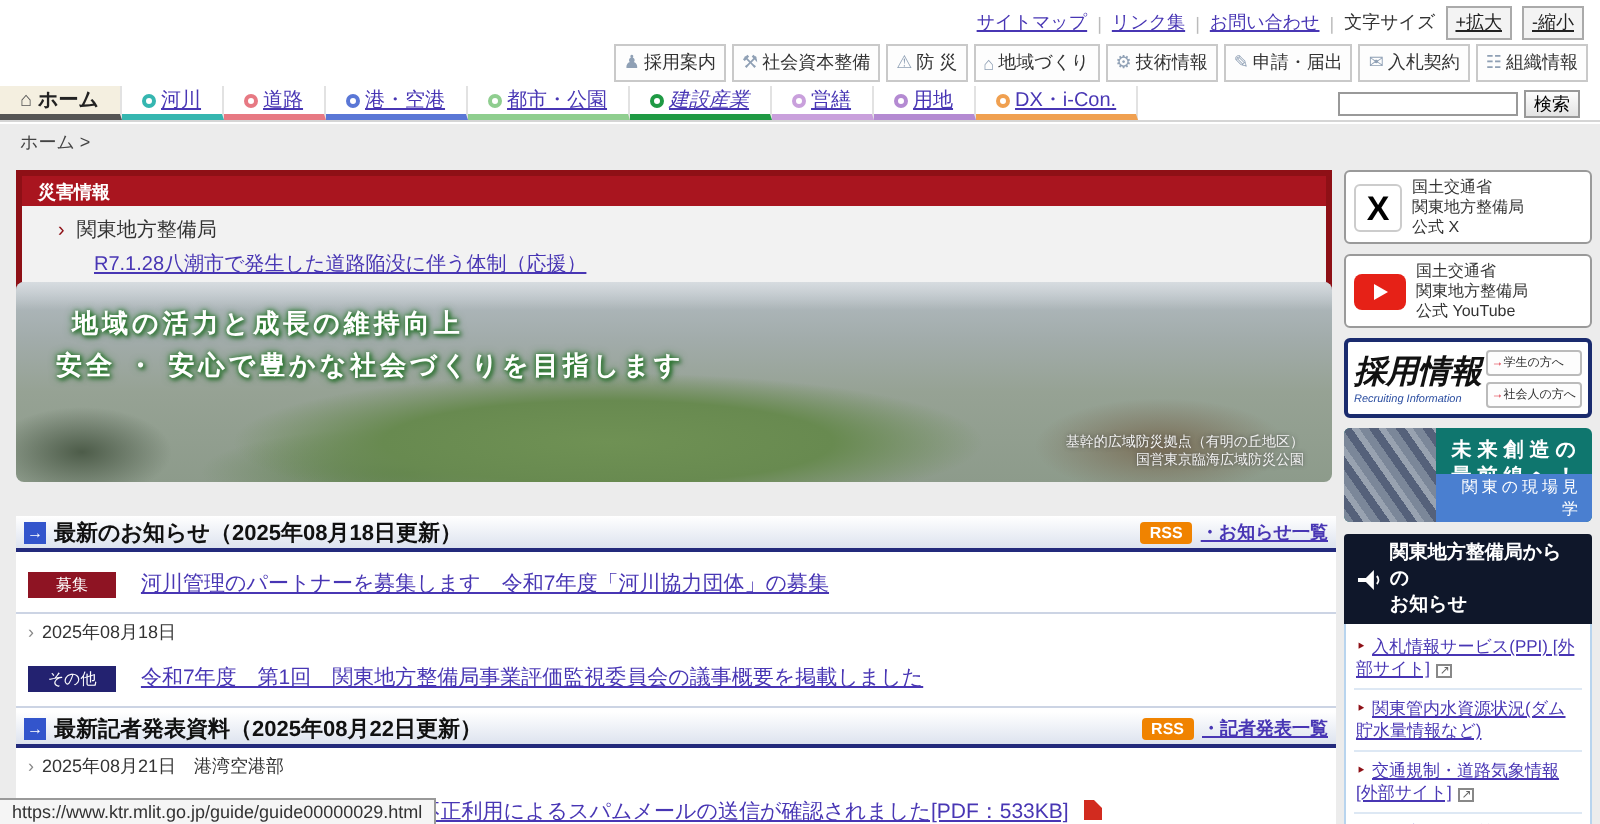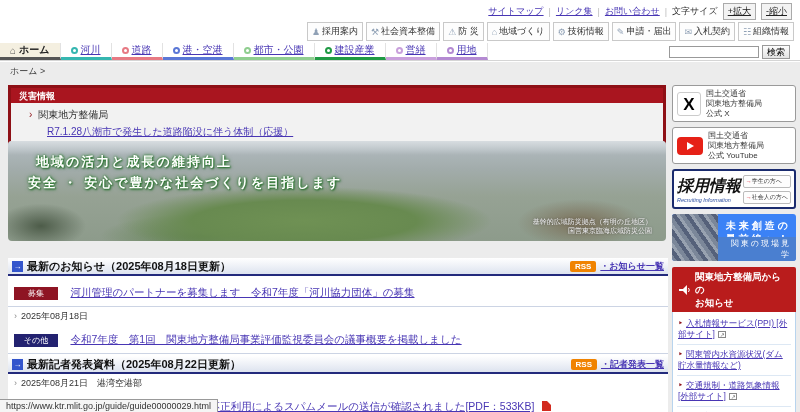--- a/index.html
+++ b/index.html
@@ -82,26 +82,26 @@
   .xlogo { width:24px; height:24px; border:1px solid #ccc; border-radius:3px; font-size:17px; font-weight:bold; color:#000; text-align:center; line-height:23px; }
   .ytlogo { width:26px; height:18px; background:#e62117; border-radius:4px; position:relative; flex:none; }
   .ytlogo::after { content:""; position:absolute; left:10px; top:5px; border-style:solid; border-width:4px 0 4px 7px; border-color:transparent transparent transparent #fff; }
   .sb-text { font-size:8px; color:#333; line-height:10px; }
   .recruit { border:2px solid #1a2b6e; border-radius:3px; background:#fff; height:40px; display:flex; align-items:center; padding:2px 3px; margin-bottom:5px; cursor:pointer; }
   .recruit-big { font-size:16px; font-weight:900; color:#111; font-style:italic; letter-spacing:0; }
   .recruit-sub { font-size:5.5px; color:#2a4da0; font-style:italic; }
   .recruit-btns { margin-left:auto; display:flex; flex-direction:column; gap:3px; }
   .rbtn { border:1px solid #bbb; background:#fdfdfd; font-size:6px; padding:1px 2px; white-space:nowrap; color:#333; cursor:pointer; border-radius:2px; }
   .rbtn .ar { color:#d23; }
-  .future { background:#3b82f6; border-radius:3px; height:47px; margin-bottom:6px; position:relative; overflow:hidden; cursor:pointer; }
+  .future { background:#0f766e; border-radius:3px; height:47px; margin-bottom:6px; position:relative; overflow:hidden; cursor:pointer; }
   .future-img { position:absolute; left:0; top:0; width:46px; height:47px;
     background:repeating-linear-gradient(55deg,#7b8799 0 4px,#55617a 4px 8px,#98a2b0 8px 11px); }
   .future-t { position:absolute; right:5px; top:5px; text-align:right; color:#fff; font-weight:bold; font-size:10px; letter-spacing:3px; line-height:13px; }
   .future-strip { position:absolute; right:0; bottom:0; left:46px; background:#4a7fd0; color:#fff; font-size:8px; text-align:right; padding:1px 5px; letter-spacing:2px; }
-  .notice-head { background:#b91c1c; color:#fff; font-weight:bold; font-size:9.5px; line-height:13px; padding:3px 6px; display:flex; gap:5px; align-items:center; border-radius:2px 2px 0 0; }
+  .notice-head { background:#0f172a; color:#fff; font-weight:bold; font-size:9.5px; line-height:13px; padding:3px 6px; display:flex; gap:5px; align-items:center; border-radius:2px 2px 0 0; }
   .notice-list { background:#fff; border:1px solid #b8d4ee; border-top:none; padding:2px 4px; }
   .nitem { border-bottom:1px solid #dde8f4; padding:4px 1px; font-size:8.5px; line-height:11px; }
   .nitem:last-child { border-bottom:none; }
   .nitem::before { content:"‣"; color:#8e1016; margin-right:3px; }
   .ext { display:inline-block; width:8px; height:7px; border:1px solid #888; font-size:6px; line-height:6px; color:#666; text-align:center; text-decoration:none; margin-left:1px; }
 
   
   .statusbar { position:absolute; left:0; bottom:0; background:#f5f5f5; border:1px solid #999; border-left:none; border-bottom:none; font-size:9px; color:#333; padding:1px 6px; }
 </style>
 </head>
@@ -171,31 +171,35 @@
         <a>道路</a>
       </span>
     <span class="tab" style="border-bottom-color: rgb(90, 119, 214);">
         <span class="ncirc" style="border-color: rgb(90, 119, 214);"></span>
         <a>港・空港</a>
       </span>
     <span class="tab" style="border-bottom-color: rgb(143, 206, 143);">
         <span class="ncirc" style="border-color: rgb(143, 206, 143);"></span>
         <a>都市・公園</a>
       </span>
-    <span class="tab" style="border-bottom-color: rgb(31, 154, 68);">
+    <span class="tab" style="border-bottom-color: rgb(31, 154, 68); font-style: italic;">
         <span class="ncirc" style="border-color: rgb(31, 154, 68);"></span>
         <a>建設産業</a>
       </span>
     <span class="tab" style="border-bottom-color: rgb(201, 160, 220);">
         <span class="ncirc" style="border-color: rgb(201, 160, 220);"></span>
         <a>営繕</a>
       </span>
     <span class="tab" style="border-bottom-color: rgb(180, 138, 210);">
         <span class="ncirc" style="border-color: rgb(180, 138, 210);"></span>
         <a>用地</a>
+      </span>
+    <span class="tab" style="border-bottom-color: rgb(240, 160, 80);">
+        <span class="ncirc" style="border-color: rgb(240, 160, 80);"></span>
+        <a>DX・i-Con.</a>
       </span>
     <span class="navsearch">
       <input value="" style="">
       <button>検索</button>
     </span>
   </div>
 
   <div class="band"></div>
   <div class="breadcrumb">ホーム &gt;</div>
 

